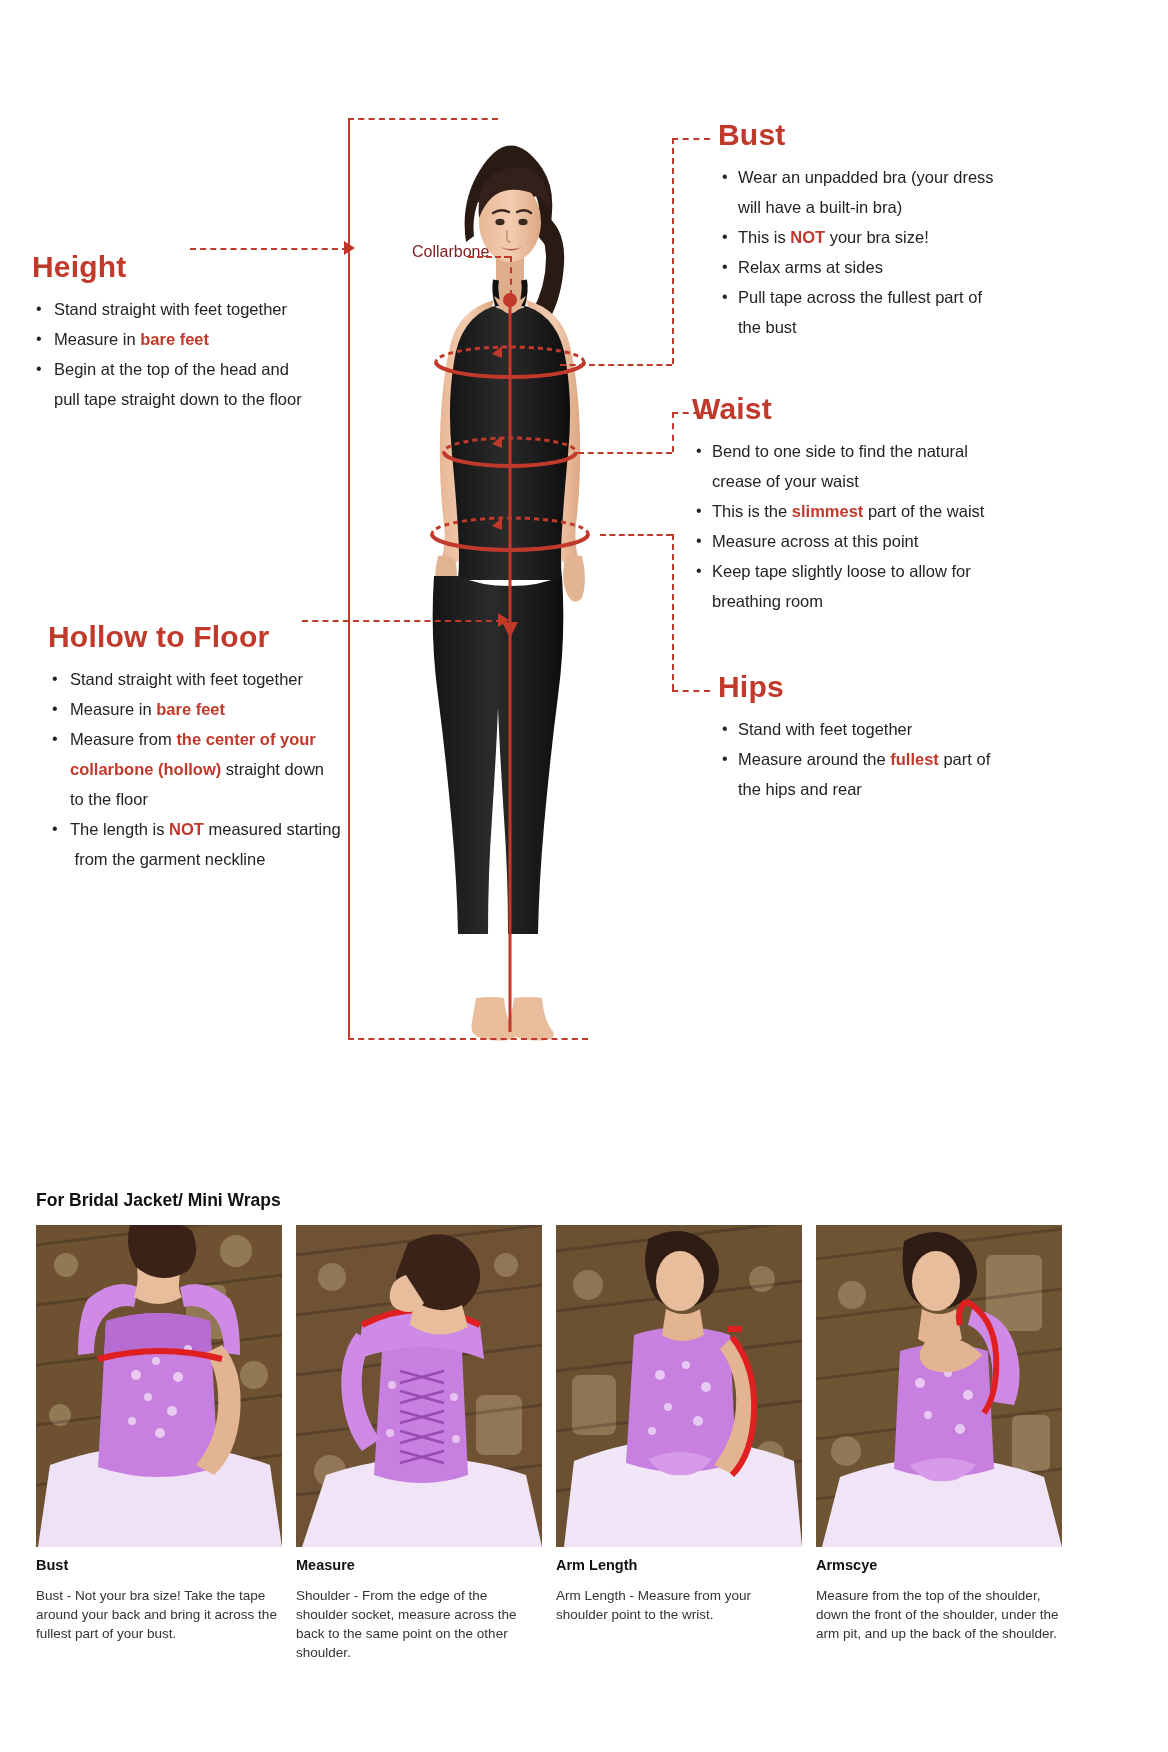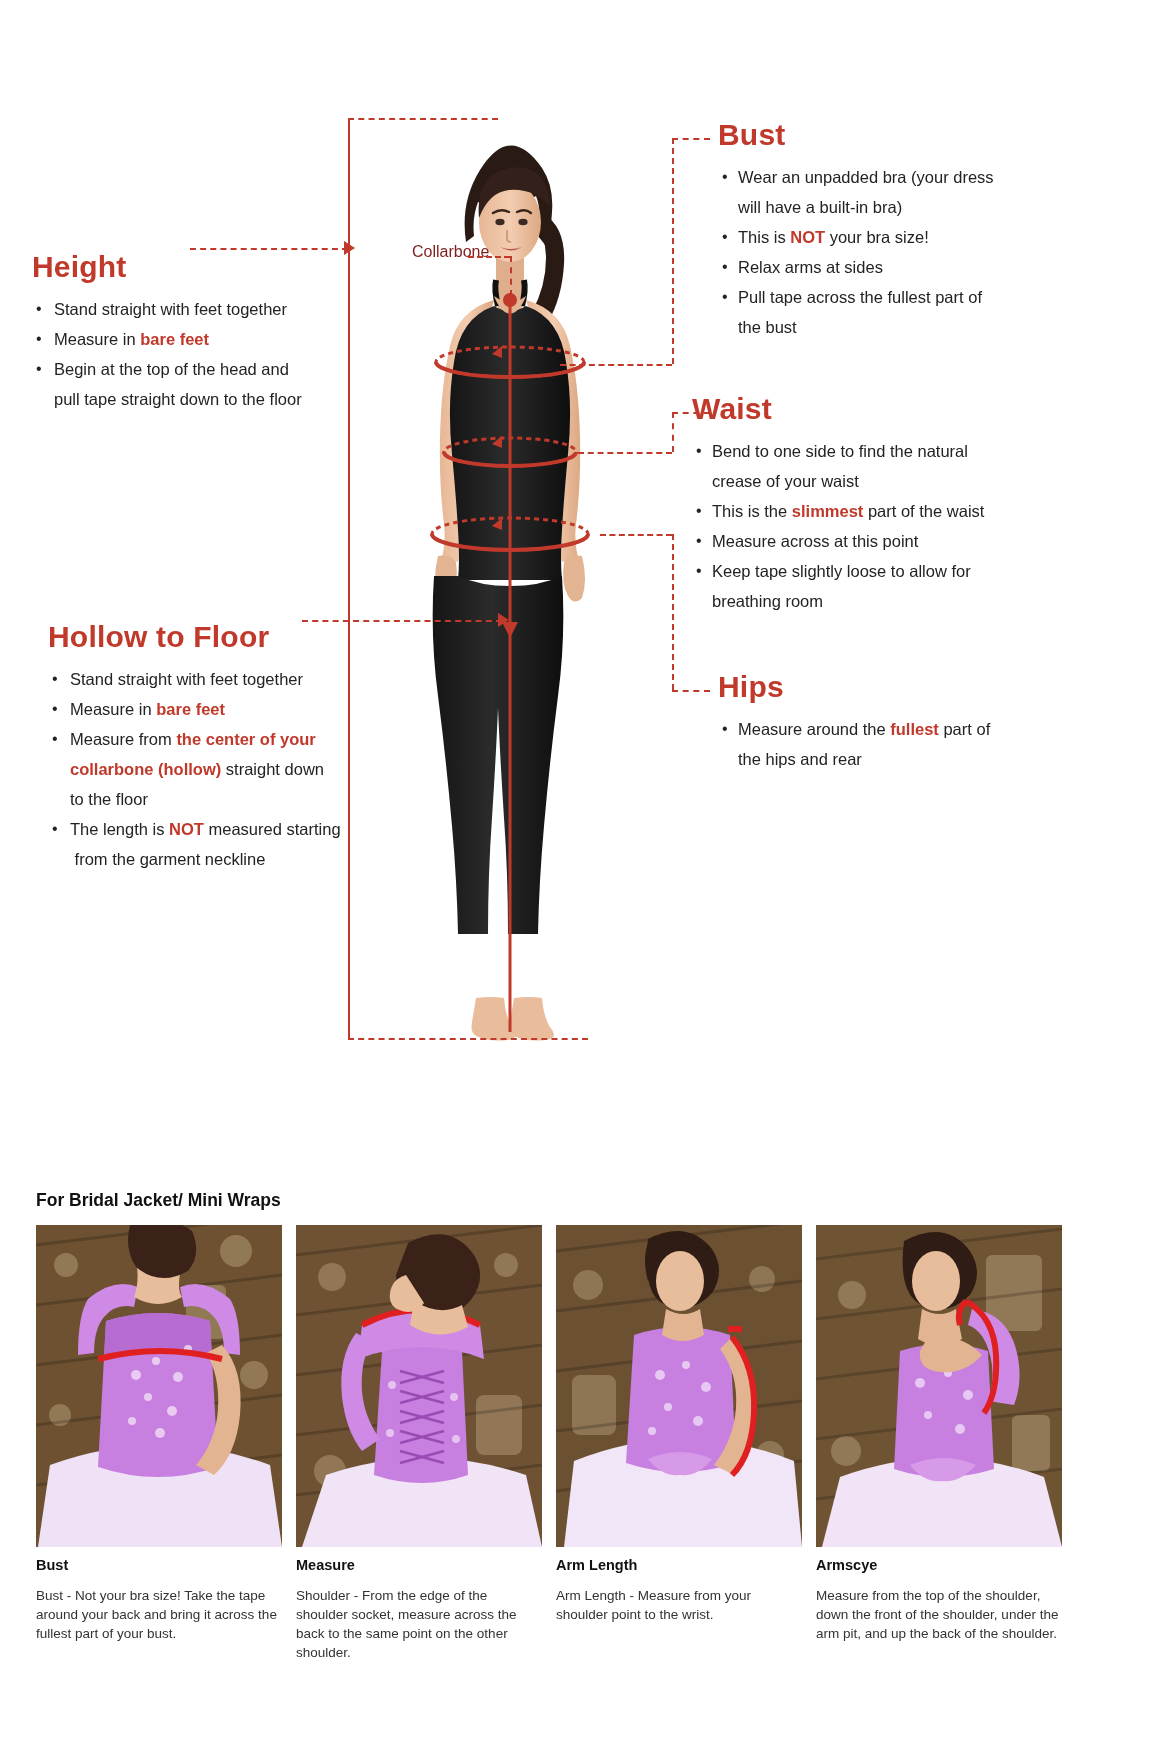--- a/index.html
+++ b/index.html
@@ -279,20 +279,21 @@
       <li>Bend to one side to find the natural<br>crease of your waist</li>
       <li>This is the <span class="hl">slimmest</span> part of the waist</li>
       <li>Measure across at this point</li>
       <li>Keep tape slightly loose to allow for<br>breathing room</li>
     </ul>
   </div>
 
   <div id="hips-block">
     <div class="heading">Hips</div>
     <ul class="bullets">
+      <li>Stand with feet together</li>
       <li>Measure around the <span class="hl">fullest</span> part of<br>the hips and rear</li>
     </ul>
   </div>
 </div>
 
 <div id="bottom">
   <div id="bottom-title">For Bridal Jacket/ Mini Wraps</div>
 
   <div id="cards">
 

